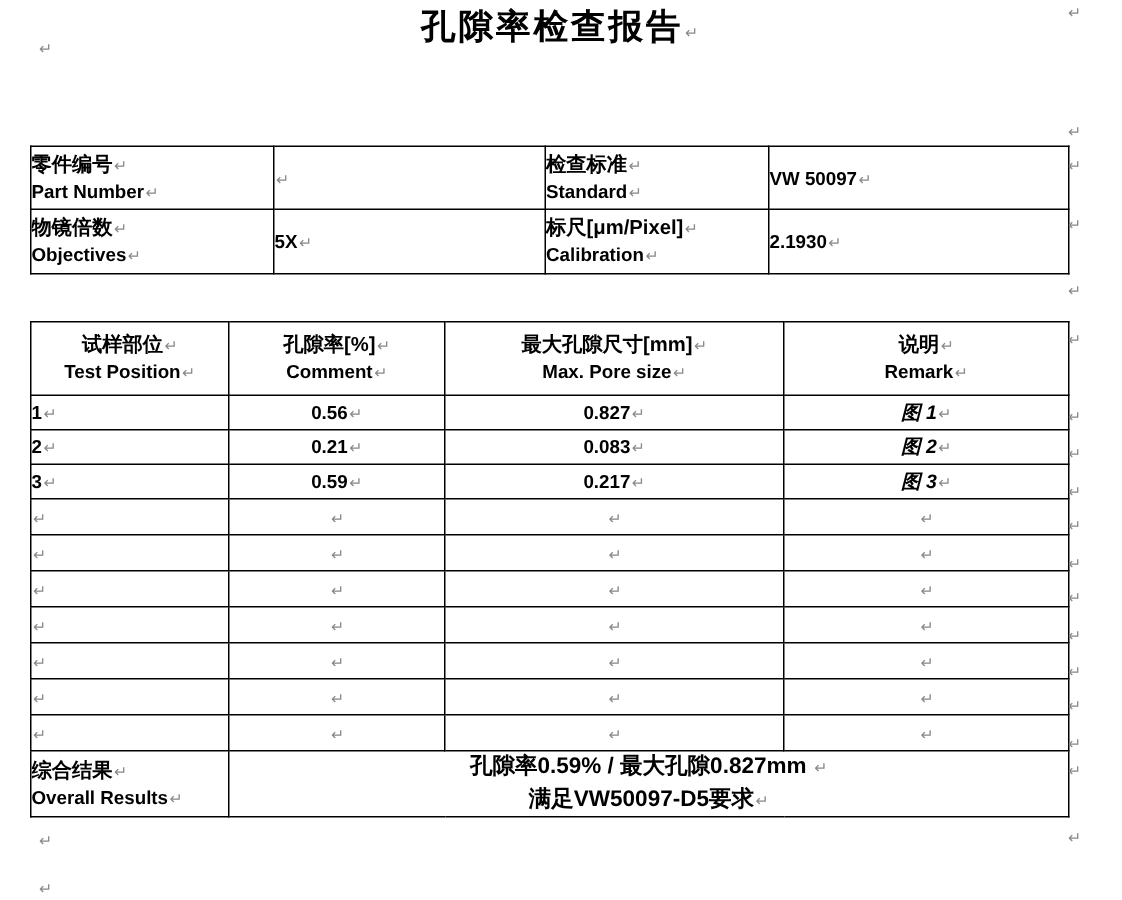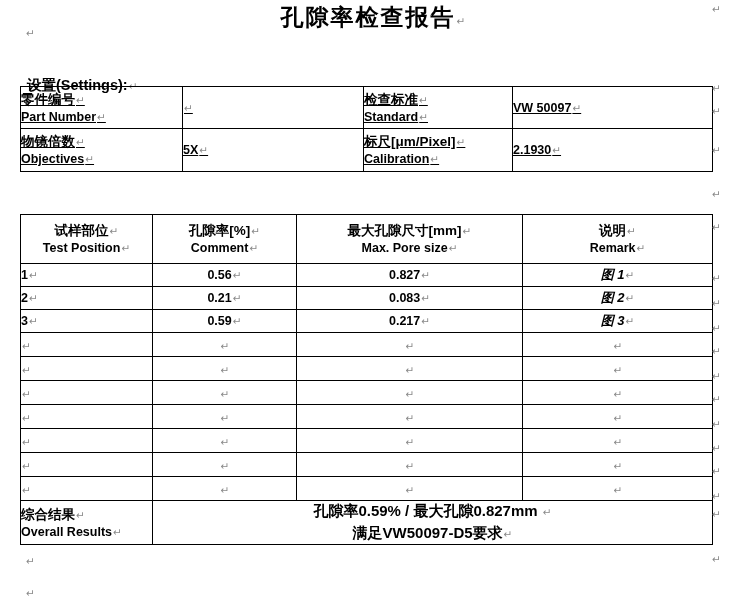--- a/index.html
+++ b/index.html
@@ -43,23 +43,22 @@
   .empty-left { text-align:left; padding-left:7px; }
   .empty-center { text-align:center; }
 </style>
 </head>
 <body>
 
 <div class="page">
 
   <div class="title-cn"><span>孔隙率检查报告</span><span class="pilcrow">↵</span></div>
 
-  <div class="sec-heading" style="top:76px;"><span>设置(Settings):</span><span class="pilcrow">↵</span></div>
-
-  <table class="tbl" style="top:86px;text-decoration:underline;">
+
+  <table class="tbl" style="top:97px;">
     <colgroup>
       <col style="width:162px">
         <col style="width:181px">
         <col style="width:149px">
         <col style="width:200px">
     </colgroup>
     <tbody>
       <tr style="height:42px;">
         <td class="label-cell">
           <div class="cn"><span>零件编号</span><span class="pilcrow">↵</span></div>

